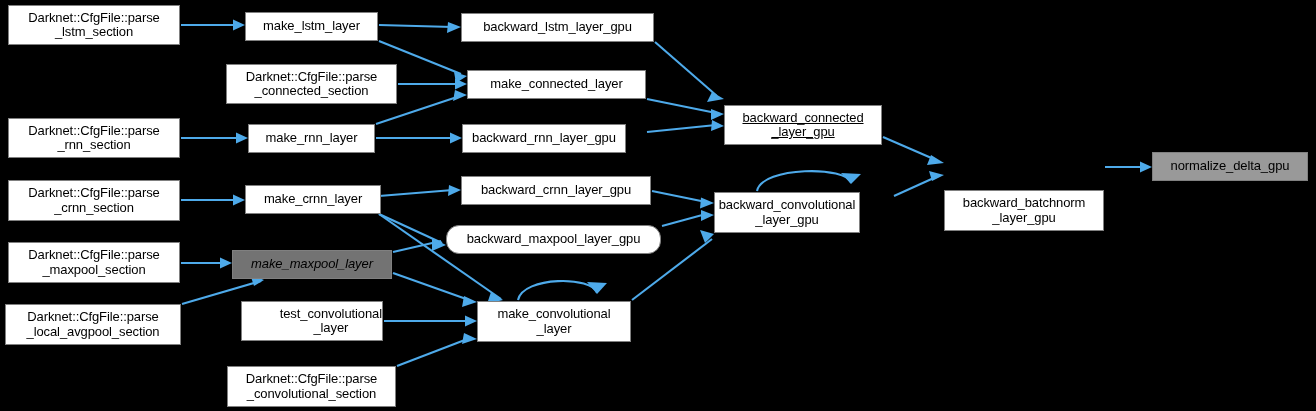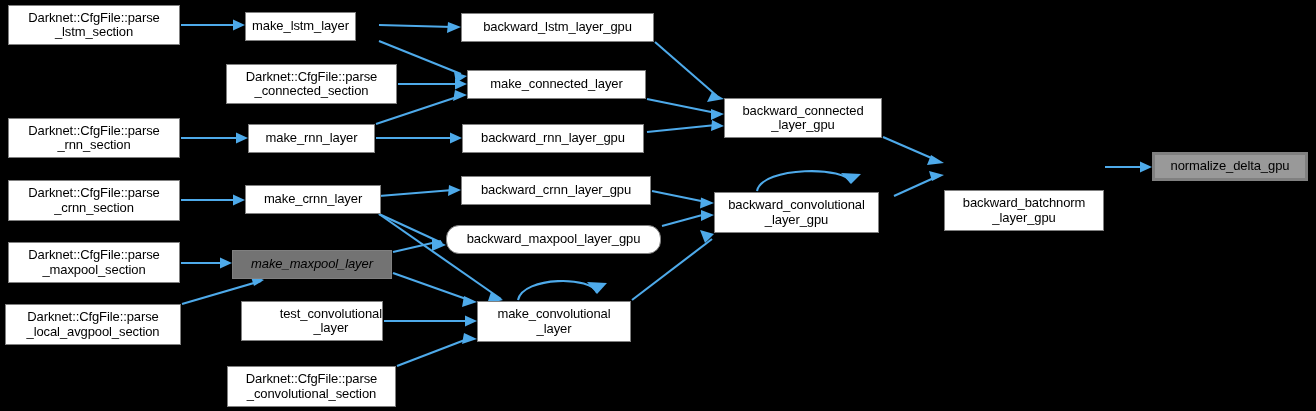--- a/index.html
+++ b/index.html
@@ -33,21 +33,21 @@
     justify-content: center;
     text-align: center;
     line-height: 1.08;
     font-size: 13px;
     letter-spacing: -0.1px;
     white-space: pre-line;
     cursor: default;
   }
   .graph-node.highlight {
     background: #999999;
-    border: 3px solid #bef264;
+    border: 1px solid #bef264;
   }
   .edge-path {
     fill: none;
     stroke: #4eaaea;
     stroke-width: 2.1;
   }
   .edge-head {
     fill: #4eaaea;
     stroke: none;
   }
@@ -109,39 +109,39 @@
       <path class="edge-head" d="M264,280 L250,274 L254,286 Z" fill="#4eaaea"></path>
       <path class="edge-head" d="M477,302 L464,296 L462,307 Z" fill="#4eaaea"></path>
       <path class="edge-head" d="M503,300 L491,292 L487,304 Z" fill="#4eaaea"></path>
       <path class="edge-head" d="M477,321 L465,315.5 L465,326.5 Z" fill="#4eaaea"></path>
       <path class="edge-head" d="M477,339 L464,333 L462,344 Z" fill="#4eaaea"></path>
       <path class="edge-head" d="M597,294 L587,282 L607,283 Z" fill="#4eaaea"></path>
     </svg>
   <div id="node-layer">
       <div class="graph-node" style="left: 8px; top: 5px; width: 172px; height: 40px; background: rgb(255, 255, 255); border-color: rgb(128, 128, 128);"><span>Darknet::CfgFile::parse
 _lstm_section</span></div>
-      <div class="graph-node" style="left: 245px; top: 12px; width: 111px; height: 29px; background: rgb(255, 255, 255); border-color: rgb(128, 128, 128);"><span>make_lstm_layer</span></div>
+      <div class="graph-node" style="left: 245px; top: 12px; width: 133px; height: 29px; background: rgb(255, 255, 255); border-color: rgb(128, 128, 128);"><span>make_lstm_layer</span></div>
       <div class="graph-node" style="left: 461px; top: 13px; width: 193px; height: 29px; background: rgb(255, 255, 255); border-color: rgb(128, 128, 128);"><span>backward_lstm_layer_gpu</span></div>
       <div class="graph-node" style="left: 226px; top: 64px; width: 171px; height: 40px; background: rgb(255, 255, 255); border-color: rgb(128, 128, 128);"><span>Darknet::CfgFile::parse
 _connected_section</span></div>
       <div class="graph-node" style="left: 467px; top: 70px; width: 179px; height: 29px; background: rgb(255, 255, 255); border-color: rgb(128, 128, 128);"><span>make_connected_layer</span></div>
-      <div class="graph-node" style="left: 724px; top: 98px; width: 158px; height: 40px; background: rgb(255, 255, 255); border-color: rgb(128, 128, 128);"><span>backward_connected
+      <div class="graph-node" style="left: 724px; top: 105px; width: 158px; height: 40px; background: rgb(255, 255, 255); border-color: rgb(128, 128, 128); text-decoration: underline;"><span>backward_connected
 _layer_gpu</span></div>
       <div class="graph-node" style="left: 8px; top: 118px; width: 172px; height: 40px; background: rgb(255, 255, 255); border-color: rgb(128, 128, 128);"><span>Darknet::CfgFile::parse
 _rnn_section</span></div>
       <div class="graph-node" style="left: 248px; top: 124px; width: 127px; height: 29px; background: rgb(255, 255, 255); border-color: rgb(128, 128, 128); text-align: center;"><span>make_rnn_layer</span></div>
-      <div class="graph-node" style="left: 462px; top: 124px; width: 182px; height: 29px; background: rgb(255, 255, 255); border-color: rgb(128, 128, 128);"><span>backward_rnn_layer_gpu</span></div>
+      <div class="graph-node" style="left: 462px; top: 124px; width: 164px; height: 29px; background: rgb(255, 255, 255); border-color: rgb(128, 128, 128);"><span>backward_rnn_layer_gpu</span></div>
       <div class="graph-node" style="left: 944px; top: 146px; width: 160px; height: 41px; background: rgb(255, 255, 255); border-color: rgb(128, 128, 128); margin-top: 44px;"><span>backward_batchnorm
 _layer_gpu</span></div>
       <div class="graph-node highlight" style="left: 1152px; top: 152px; width: 156px; height: 29px; background: rgb(153, 153, 153); border-color: rgb(128, 128, 128);"><span>normalize_delta_gpu</span></div>
       <div class="graph-node" style="left: 8px; top: 180px; width: 172px; height: 41px; background: rgb(255, 255, 255); border-color: rgb(128, 128, 128);"><span>Darknet::CfgFile::parse
 _crnn_section</span></div>
       <div class="graph-node" style="left: 245px; top: 185px; width: 136px; height: 29px; background: rgb(255, 255, 255); border-color: rgb(128, 128, 128);"><span>make_crnn_layer</span></div>
       <div class="graph-node" style="left: 461px; top: 176px; width: 190px; height: 29px; background: rgb(255, 255, 255); border-color: rgb(128, 128, 128); text-align: right;"><span>backward_crnn_layer_gpu</span></div>
-      <div class="graph-node" style="left: 714px; top: 192px; width: 165px; height: 41px; background: rgb(255, 255, 255); border-color: rgb(128, 128, 128);"><span>backward_convolutional
+      <div class="graph-node" style="left: 714px; top: 192px; width: 146px; height: 41px; background: rgb(255, 255, 255); border-color: rgb(128, 128, 128);"><span>backward_convolutional
 _layer_gpu</span></div>
       <div class="graph-node" style="left: 446px; top: 225px; width: 215px; height: 29px; background: rgb(255, 255, 255); border-color: rgb(128, 128, 128); border-radius: 13px;"><span>backward_maxpool_layer_gpu</span></div>
       <div class="graph-node" style="left: 8px; top: 242px; width: 172px; height: 41px; background: rgb(255, 255, 255); border-color: rgb(128, 128, 128);"><span>Darknet::CfgFile::parse
 _maxpool_section</span></div>
       <div class="graph-node" style="left: 232px; top: 250px; width: 160px; height: 29px; background: #737373; border-color: rgb(128, 128, 128); font-style: italic;"><span>make_maxpool_layer</span></div>
       <div class="graph-node" style="left: 241px; top: 301px; width: 142px; height: 40px; background: rgb(255, 255, 255); border-color: rgb(128, 128, 128); justify-content: flex-end;"><span>test_convolutional
 _layer</span></div>
       <div class="graph-node" style="left: 477px; top: 301px; width: 154px; height: 41px; background: rgb(255, 255, 255); border-color: rgb(128, 128, 128);"><span>make_convolutional
 _layer</span></div>
       <div class="graph-node" style="left: 5px; top: 304px; width: 176px; height: 41px; background: rgb(255, 255, 255); border-color: rgb(128, 128, 128);"><span>Darknet::CfgFile::parse

